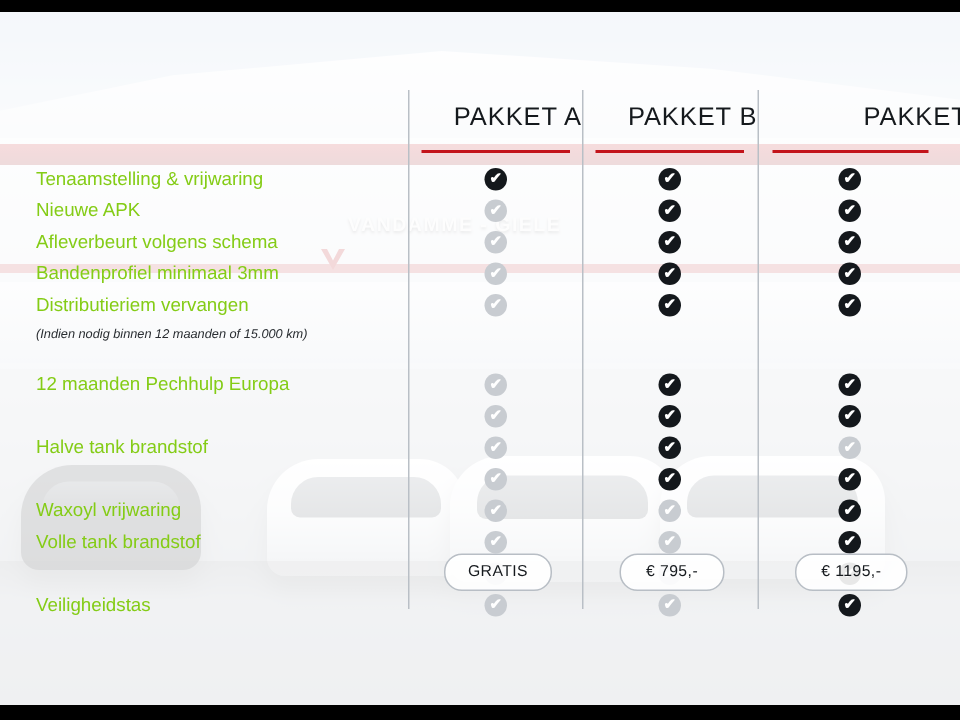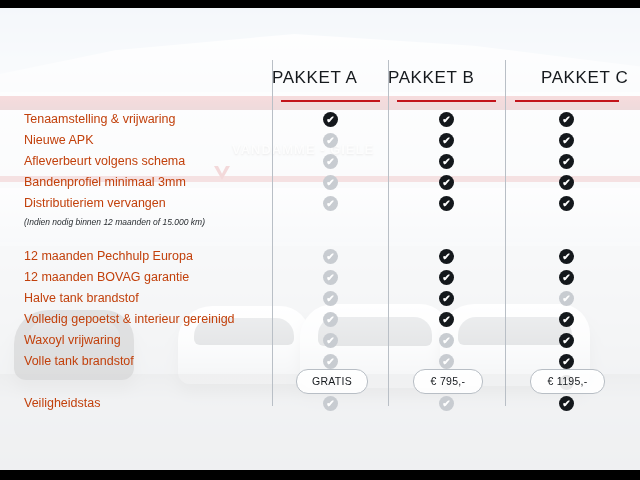--- a/index.html
+++ b/index.html
@@ -142,21 +142,21 @@
     background: #b9bfc6;
   }
   .col-sep.s1 { left: 272px; }
   .col-sep.s2 { left: 388px; }
   .col-sep.s3 { left: 505px; }
 
   .head {
     position: absolute;
     top: 60px;
     height: 28px;
-    text-align: left;
+    text-align: right;
     font-size: 17px;
     letter-spacing: .6px;
     color: #15191d;
   }
   .head.h1 { left: 272px; width: 116px; }
   .head.h2 { left: 388px; width: 117px; }
   .head.h3 { left: 505px; width: 122px; padding-left: 36px; }
 
   .head-rule {
     position: absolute;
@@ -174,21 +174,21 @@
   }
   .row {
     position: relative;
     height: 21px;
   }
   .row .label {
     position: absolute;
     left: 24px;
     top: 2px;
     font-size: 12.5px;
-    color: #c2410c;
+    color: #84cc16;
     white-space: nowrap;
   }
   .row .sub {
     font-size: 8.5px;
     font-style: italic;
     color: #2a2e32;
   }
   .row.note { height: 19px; }
   .spacer { height: 13px; }
 
@@ -311,35 +311,33 @@
       <div class="spacer"></div>
 
       <div class="row">
         <div class="label">12 maanden Pechhulp Europa</div>
         <div class="mark off m1">✔</div>
         <div class="mark on m2">✔</div>
         <div class="mark on m3">✔</div>
       </div>
 
       <div class="row">
-        <div class="label">12 maanden BOVAG garantie</div>
         <div class="mark off m1">✔</div>
         <div class="mark on m2">✔</div>
         <div class="mark on m3">✔</div>
       </div>
 
       <div class="row">
         <div class="label">Halve tank brandstof</div>
         <div class="mark off m1">✔</div>
         <div class="mark on m2">✔</div>
         <div class="mark off m3">✔</div>
       </div>
 
       <div class="row">
-        <div class="label">Volledig gepoetst &amp; interieur gereinigd</div>
         <div class="mark off m1">✔</div>
         <div class="mark on m2">✔</div>
         <div class="mark on m3">✔</div>
       </div>
 
       <div class="row">
         <div class="label">Waxoyl vrijwaring</div>
         <div class="mark off m1">✔</div>
         <div class="mark off m2">✔</div>
         <div class="mark on m3">✔</div>

